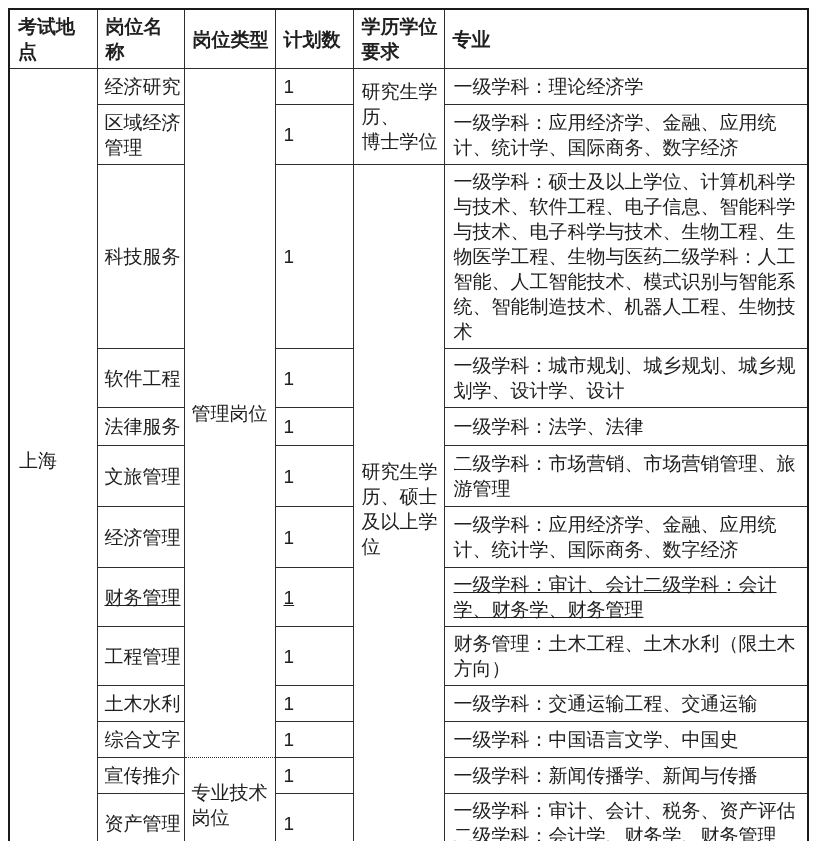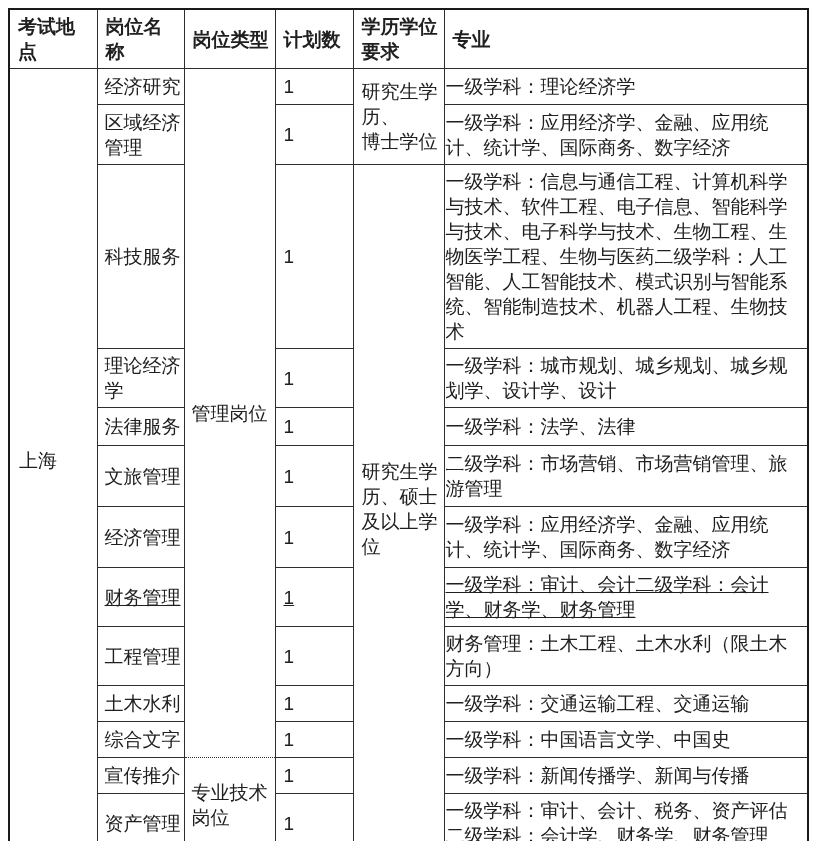--- a/index.html
+++ b/index.html
@@ -33,21 +33,21 @@
     padding:4px 5px 4px 8px;
     overflow:hidden;
   }
   thead tr{height:56px;margin-left:36px;}
   th{font-weight:bold;padding:4px 3px 4px 8px;}
   .col-location{padding-left:9px;}
   .col-name{padding:4px 2px 4px 7px;}
   .col-type{padding:4px 3px 4px 7px;}
   .col-count{padding-left:8px;}
   .col-edu{padding:4px 5px 4px 8px;}
-  .col-major{padding:4px 6px 4px 1px;}
+  .col-major{padding:4px 6px 4px 9px;}
   .edu-doctor{white-space:pre-line;}
   .type-mgmt{border-bottom-style:dotted;}
   .type-tech{border-top-style:dotted;}
 </style>
 </head>
 <body>
 
 <table>
   <colgroup>
     <col style="width:88px">
@@ -79,24 +79,24 @@
       </tr>
       <tr style="height: 60px;">
         <td class="col-name">区域经济管理</td>
         <td class="col-count">1</td>
         <td class="col-major">一级学科：应用经济学、金融、应用统计、统计学、国际商务、数字经济</td>
       </tr>
       <tr style="height: 180px;">
         <td class="col-name">科技服务</td>
         <td class="col-count">1</td>
         <td class="col-edu" rowspan="11">研究生学历、硕士及以上学位</td>
-        <td class="col-major">一级学科：信息与通信工程、计算机科学与技术、软件工程、电子信息、智能科学与技术、电子科学与技术、生物工程、生物医学工程、生物与医药二级学科：人工智能、人工智能技术、模式识别与智能系统、智能制造技术、机器人工程、生物技术</td>
+        <td class="col-major">一级学科：硕士及以上学位、计算机科学与技术、软件工程、电子信息、智能科学与技术、电子科学与技术、生物工程、生物医学工程、生物与医药二级学科：人工智能、人工智能技术、模式识别与智能系统、智能制造技术、机器人工程、生物技术</td>
       </tr>
       <tr style="height: 53px;">
-        <td class="col-name">理论经济学</td>
+        <td class="col-name">软件工程</td>
         <td class="col-count">1</td>
         <td class="col-major">一级学科：城市规划、城乡规划、城乡规划学、设计学、设计</td>
       </tr>
       <tr style="height: 38px;">
         <td class="col-name">法律服务</td>
         <td class="col-count">1</td>
         <td class="col-major">一级学科：法学、法律</td>
       </tr>
       <tr style="height: 61px;">
         <td class="col-name">文旅管理</td>

